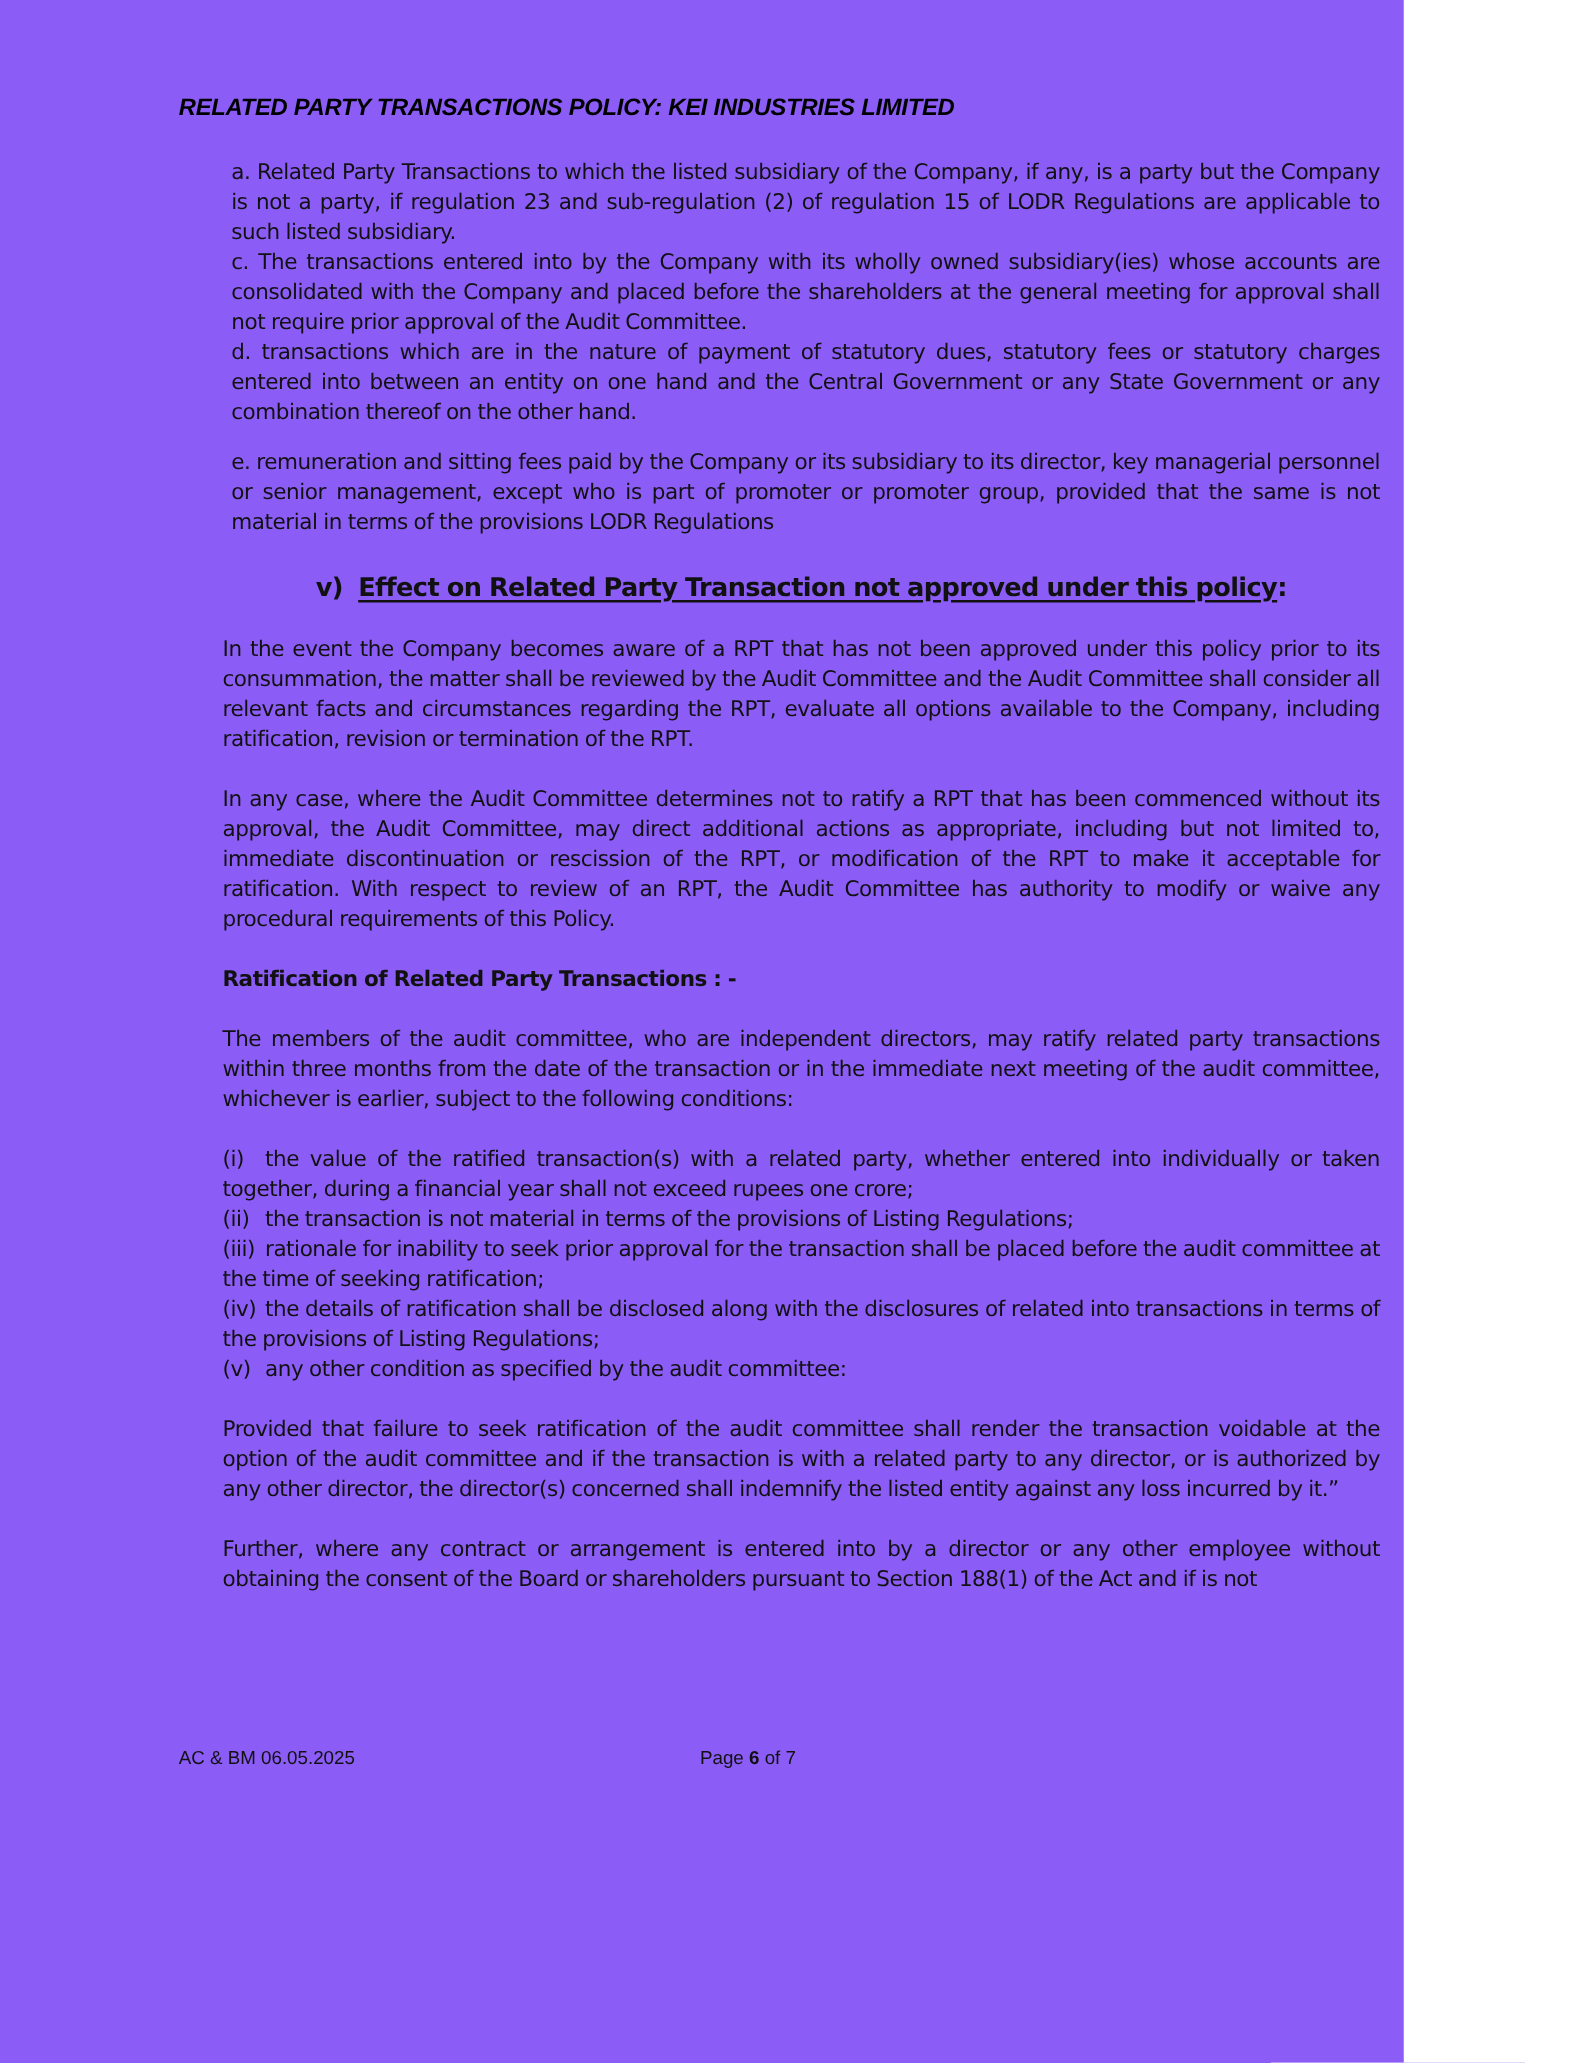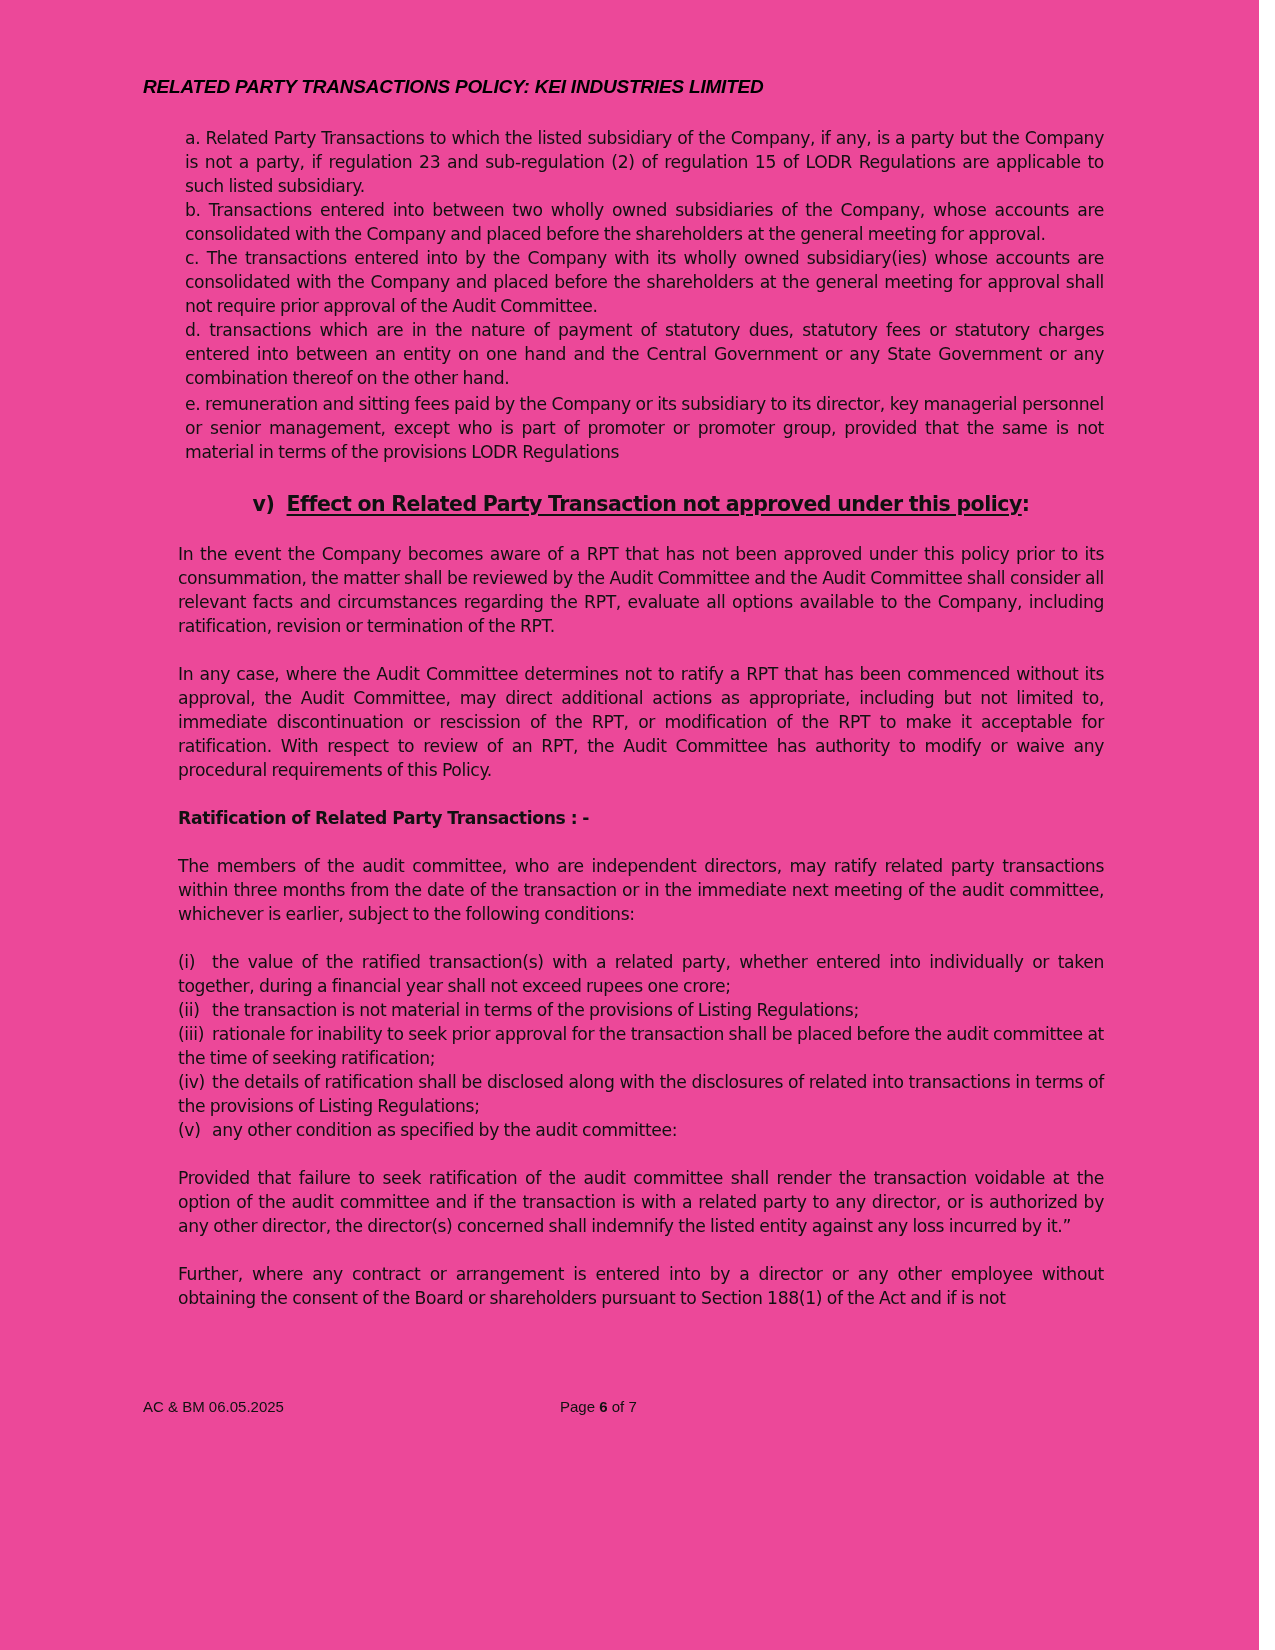--- a/index.html
+++ b/index.html
@@ -1,17 +1,17 @@
 <!DOCTYPE html>
 <html><head>
   <meta charset="utf-8">
   <style>
     html, body { margin: 0; padding: 0; background: #ffffff; }
     body { width: 1275px; height: 1650px; position: relative; overflow: hidden; color: #111111; }
-    .page { position: absolute; left: 0; top: 0; width: 1259px; height: 1650px; background: #ec4899; }
+    .page { position: absolute; left: 0; top: 0; width: 1123px; height: 1650px; background: #8b5cf6; }
     .running-header {
       position: absolute; left: 143px; top: 76px;
       font-family: "Liberation Sans", sans-serif; font-weight: bold; font-style: italic;
       font-size: 19px; letter-spacing: -0.2px; color: #000;
     }
     .content {
       position: absolute; left: 178px; top: 126px; width: 926px;
       font-family: "DejaVu Sans", sans-serif; font-size: 17.2px; line-height: 24px;
       color: #111; text-align: justify; letter-spacing: -0.35px; word-spacing: -0.5px;
     }
@@ -38,23 +38,22 @@
 <body>
 
 <div class="page">
 
   <div class="running-header">RELATED PARTY TRANSACTIONS POLICY: KEI INDUSTRIES LIMITED</div>
 
   <div class="content">
 
     <div>
       <p class="list-item" style="margin-top:0;margin-bottom:0;">a.  Related Party Transactions to which the listed subsidiary of the Company, if any, is a party but the Company is not a party, if regulation 23 and sub-regulation (2) of regulation 15 of LODR Regulations are applicable to such listed subsidiary.</p>
-      <p class="list-item" style="margin-top:0;margin-bottom:0;">b.  Transactions entered into between two wholly owned subsidiaries of the Company, whose accounts are consolidated with the Company and placed before the shareholders at the general meeting for approval.</p>
       <p class="list-item" style="margin-top:0;margin-bottom:0;">c.  The transactions entered into by the Company with its wholly owned subsidiary(ies) whose accounts are consolidated with the Company and placed before the shareholders at the general meeting for approval shall not require prior approval of the Audit Committee.</p>
-      <p class="list-item" style="margin-top:0;margin-bottom:2px;">d. transactions which are in the nature of payment of statutory dues, statutory fees or statutory charges entered into between an entity on one hand and the Central Government or any State Government or any combination thereof on the other hand.</p>
+      <p class="list-item" style="margin-top:0;margin-bottom:16px;">d. transactions which are in the nature of payment of statutory dues, statutory fees or statutory charges entered into between an entity on one hand and the Central Government or any State Government or any combination thereof on the other hand.</p>
       <p class="list-item" style="margin-top:0;margin-bottom:0;">e. remuneration and sitting fees paid by the Company or its subsidiary to its director, key managerial personnel or senior management, except who is part of promoter or promoter group, provided that the same is not material in terms of the provisions LODR Regulations</p>
     </div>
 
     <div class="section-heading">
       <span>v)</span>&nbsp;
       <span class="heading-text">Effect on Related Party Transaction not approved under this policy</span><span>:</span>
     </div>
 
     <p class="para">In the event the Company becomes aware of a RPT that has not been approved under this policy prior to its consummation, the matter shall be reviewed by the Audit Committee and the Audit Committee shall consider all relevant facts and circumstances regarding the RPT, evaluate all options available to the Company, including ratification, revision or termination of the RPT.</p>
     <p class="para">In any case, where the Audit Committee determines not to ratify a RPT that has been commenced without its approval, the Audit Committee, may direct additional actions as appropriate, including but not limited to, immediate discontinuation or rescission of the RPT, or modification of the RPT to make it acceptable for ratification. With respect to review of an RPT, the Audit Committee has authority to modify or waive any procedural requirements of this Policy.</p>

